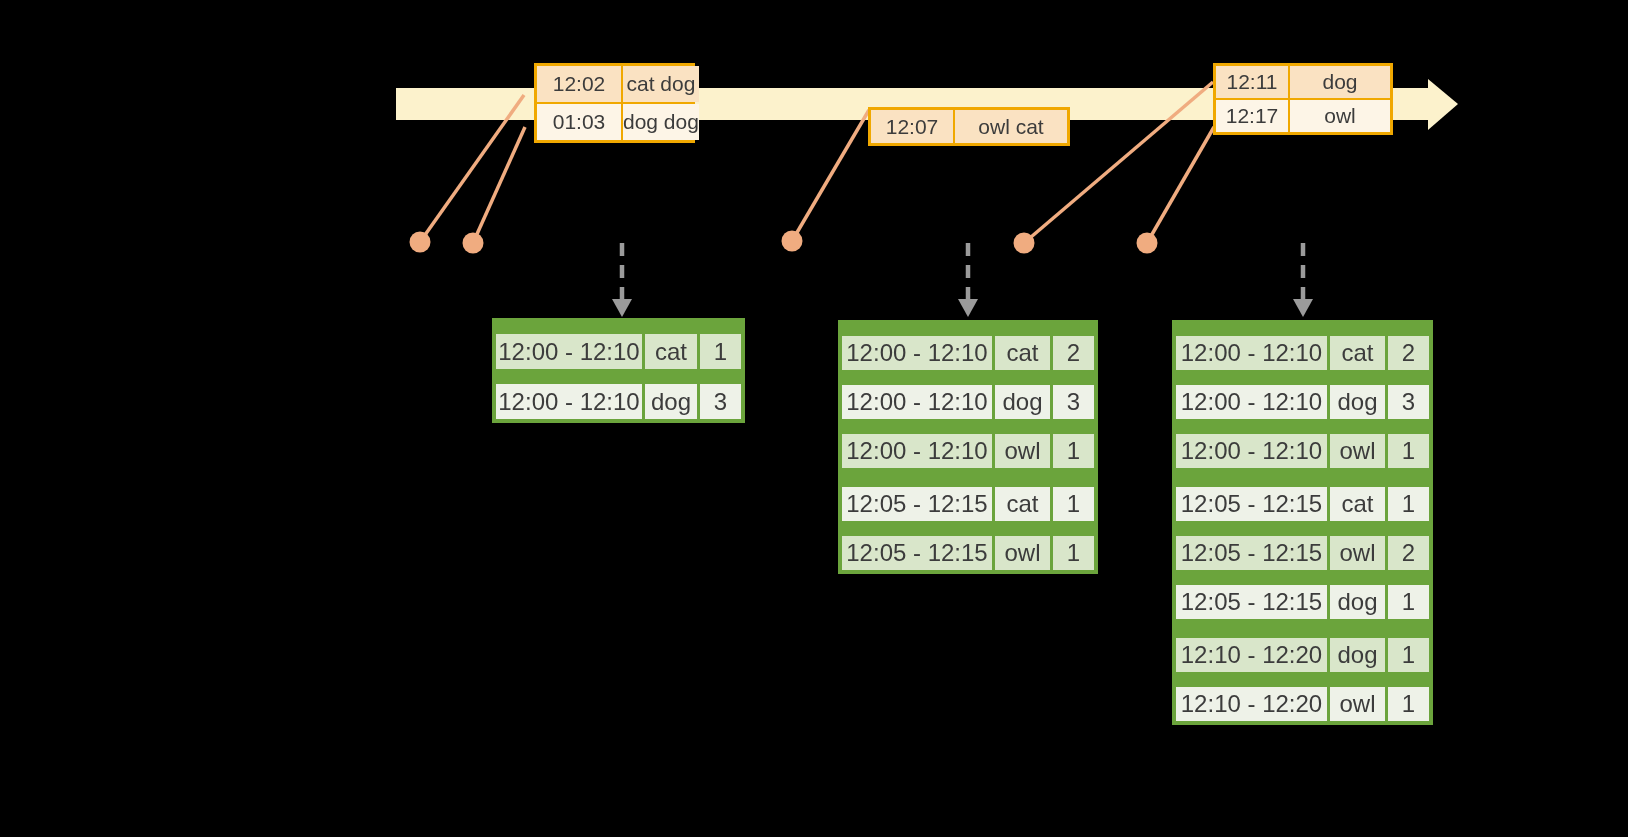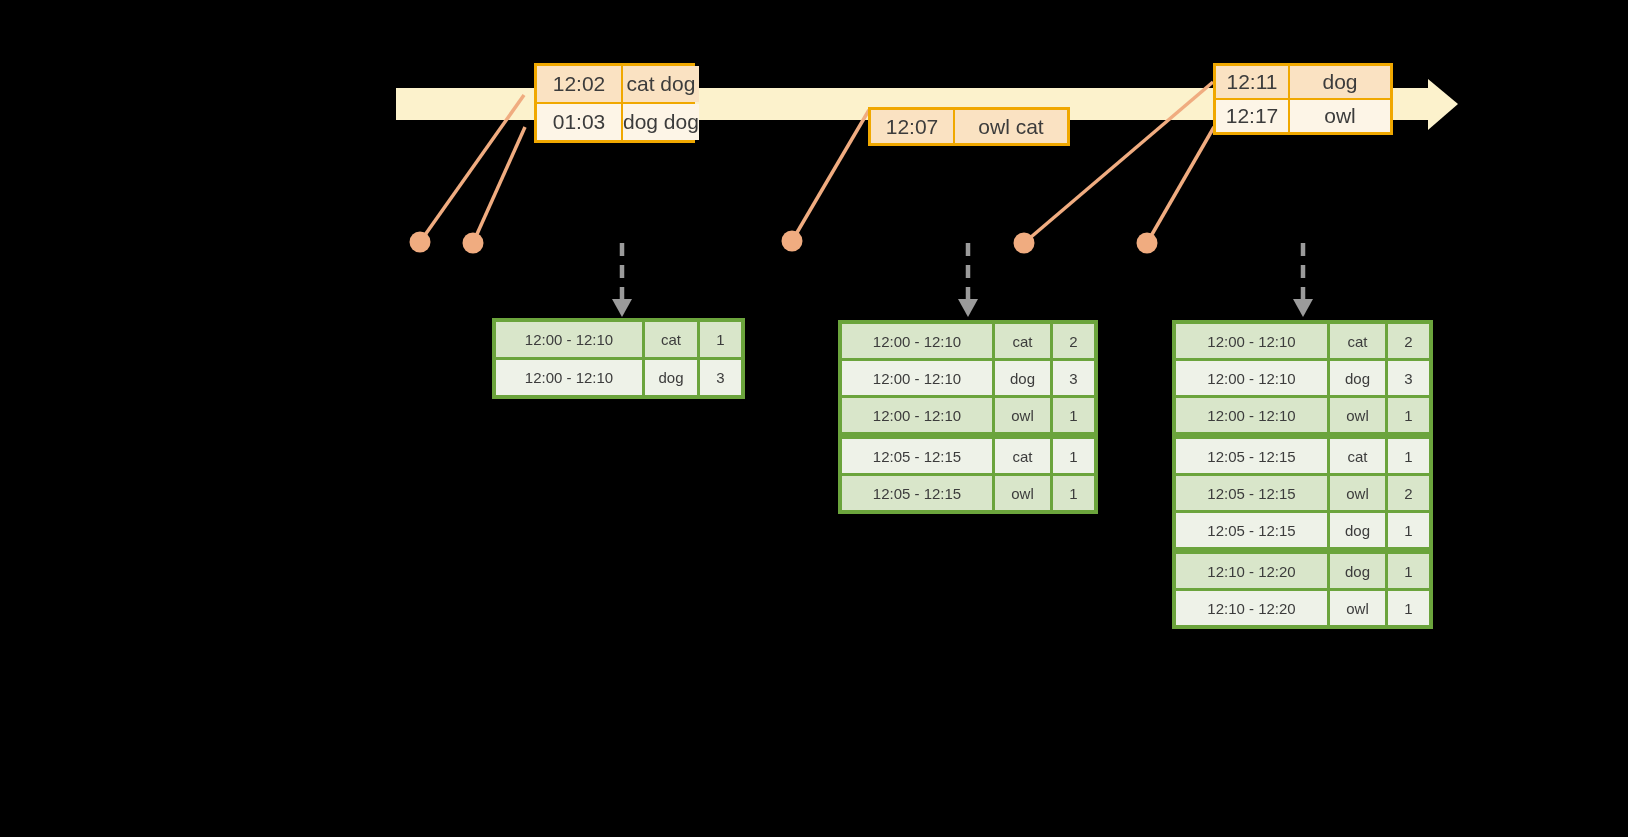--- a/index.html
+++ b/index.html
@@ -66,23 +66,24 @@
   .result-row:first-child { margin-top: 0; }
   .result-row.group-start { margin-top: 7px; }
   #result-t1 .result-row { grid-template-columns: 146px 52px 1fr; }
   #result-t2 .result-row { grid-template-columns: 150px 55px 1fr; }
   #result-t3 .result-row { grid-template-columns: 151px 55px 1fr; }
   .result-cell {
     height: 34px;
     display: flex;
     align-items: center;
     justify-content: center;
-    font-size: 15px;
+    font-size: 24px;
     color: #3C3C3C;
     white-space: nowrap;
+    margin-top: 12px;
   }
   #result-t1 .result-cell { height: 35px; }
   .row-dark  .result-cell { background: #D9E6CA; }
   .row-light .result-cell { background: #EEF2E8; }
 </style>
 </head>
 <body>
 
 <div class="stage">
 

